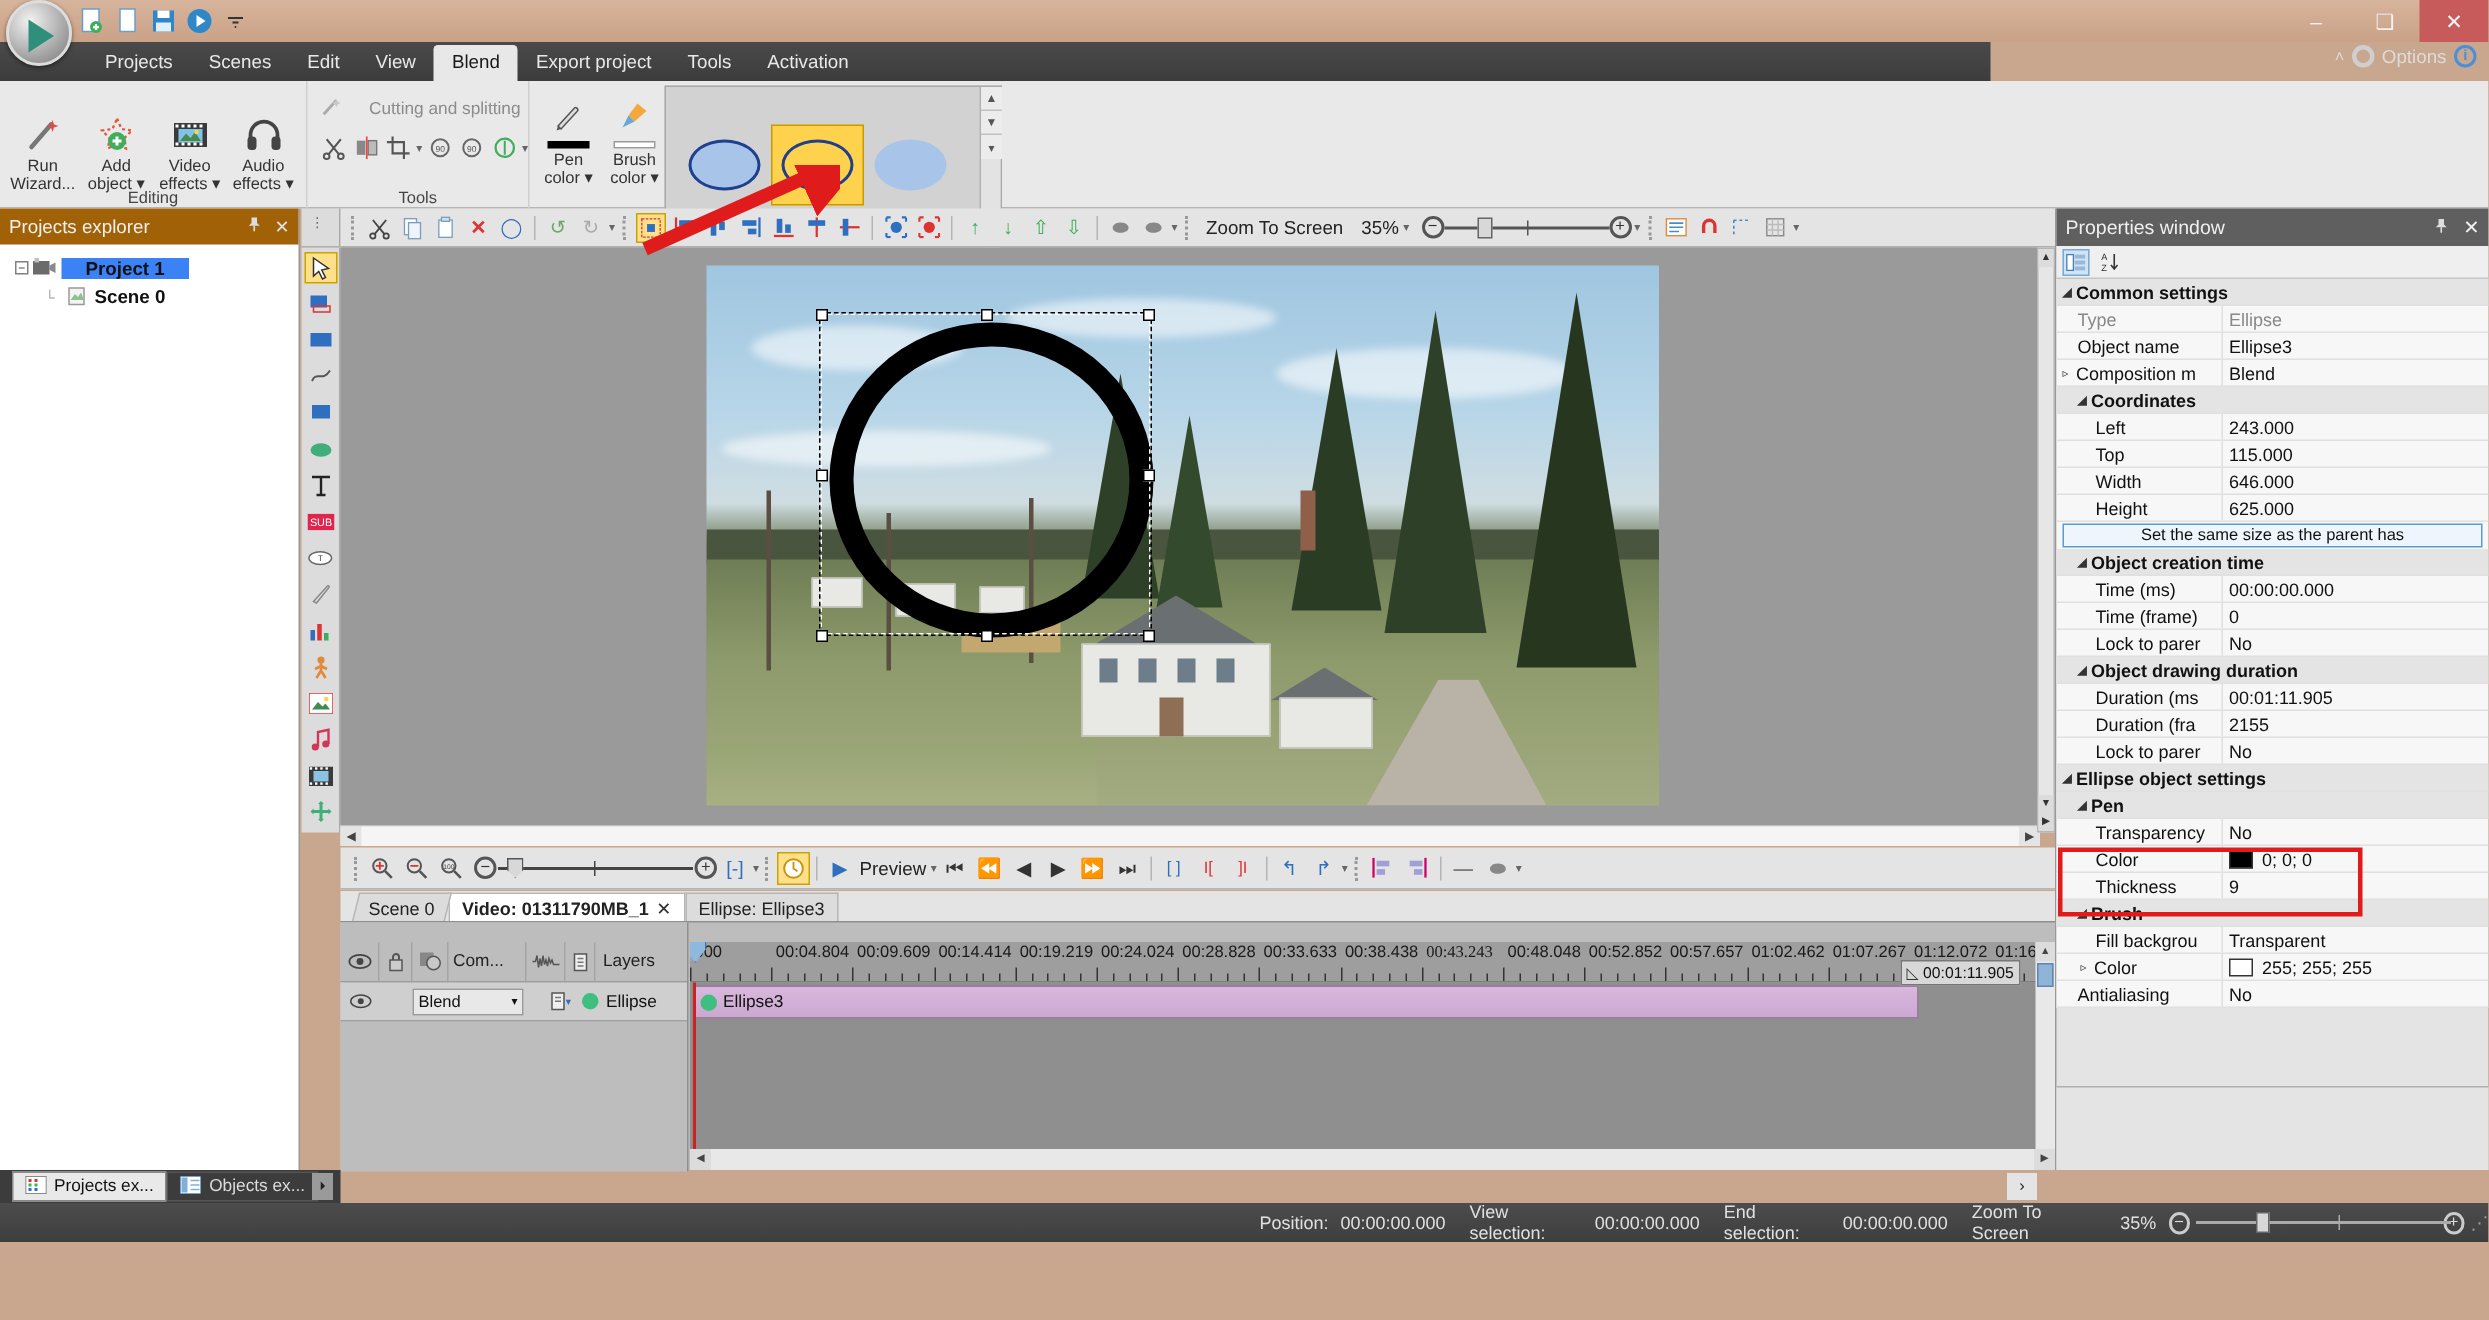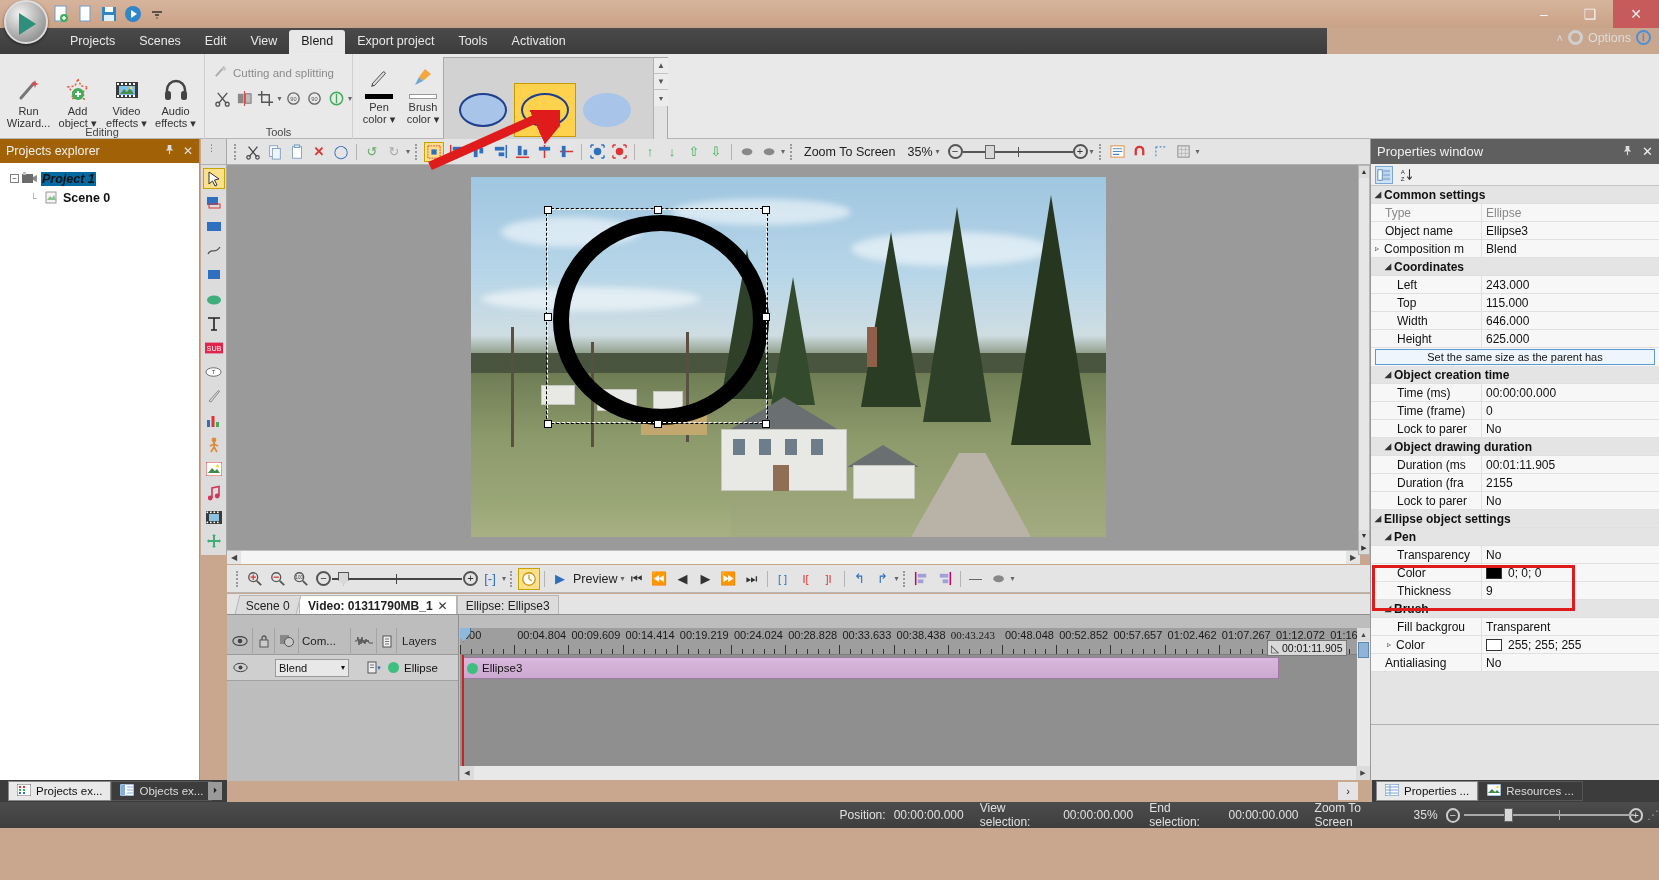--- a/index.html
+++ b/index.html
@@ -117,21 +117,21 @@
   .panel-head .spacer { flex: 1; }
   .panel-head .hbtn { margin-left: 8px; font-size: 12px; color: #e0e0e0; }
   .tree { padding: 6px 4px; font-size: 12.5px; color: #111; }
   .tree-row { display: flex; align-items: center; height: 19px; gap: 3px; }
   .tree-box {
     width: 9px; height: 9px; border: 1px solid #808080; background: #fff;
     font-size: 8px; line-height: 7px; text-align: center; color: #333;
   }
   .tree-ico { width: 16px; height: 14px; display: inline-block; }
   .tree-label { font-weight: bold; }
-  .tree-label.sel { background: #0369a1; padding: 0 1px; font-style: italic; }
+  .tree-label.sel { background: #3b82f6; padding: 0 16px; }
 
   
   .vtools {
     position: absolute; left: 201px; top: 165px; width: 26px; height: 390px;
     background: #dcdcdc; border-right: 1px solid #a8a8a8;
     display: flex; flex-direction: column; align-items: center; padding-top: 3px;
   }
   .vtool {
     width: 22px; height: 22px; margin-bottom: 3px;
     display: flex; align-items: center; justify-content: center; font-size: 13px;
@@ -441,21 +441,21 @@
               </svg>
           </span>
           <span style="white-space:pre-line;">Audio
 effects ▾</span>
         </div>
       </div>
       <div class="rib-caption">Editing</div>
     </div>
 
     <div class="rib-group" style="left:205px;width:148px;">
-      <div style="display:flex;align-items:center;gap:5px;padding:10px 0 0 8px;">
+      <div style="display:flex;align-items:center;gap:18px;padding:10px 0 0 8px;">
         <span>
           <svg width="15" height="15" viewBox="0 0 16 16">
               <path d="M3 13L12 3" stroke="#aaa" stroke-width="2"></path>
               <path d="M12 2l1 2 2 1-2 1-1 2-1-2-2-1 2-1z" fill="#c9c9c9"></path>
             </svg>
         </span>
         <span class="rib-small">Cutting and splitting</span>
       </div>
       <div style="display:flex;align-items:center;gap:2px;padding:6px 0 0 8px;">
         <span class="tb-ico">
@@ -1439,37 +1439,20 @@
       </div>
       <div class="btab">
         <span><svg width="14" height="12" viewBox="0 0 14 12">
             <rect width="14" height="12" fill="#fff" stroke="#4a7fb5"></rect>
             <rect x="1" y="1" width="4" height="10" fill="#7fb0dc"></rect>
             <path d="M7 3h6M7 6h6M7 9h6" stroke="#7fb0dc"></path>
           </svg></span>
         <span>Objects ex...</span>
       </div>
     </div>
-  <div class="bottom-tabs-right" id="btabs-right">
-      <div class="btab active">
-        <span><svg width="14" height="12" viewBox="0 0 14 12">
-            <rect width="14" height="12" fill="#fff" stroke="#4a7fb5"></rect>
-            <path d="M1 3h12M1 6h12M1 9h12M5 1v10" stroke="#6b9bd0" stroke-width="0.9"></path>
-          </svg></span>
-        <span>Properties ...</span>
-      </div>
-      <div class="btab">
-        <span><svg width="14" height="12" viewBox="0 0 14 12">
-            <rect width="14" height="12" fill="#fff" stroke="#4a7fb5"></rect>
-            <path d="M1 9l4-4 3 3 2-2 3 3z" fill="#3f8a4f"></path>
-            <circle cx="10.5" cy="3" r="1.3" fill="#ffd24d"></circle>
-          </svg></span>
-        <span>Resources ...</span>
-      </div>
-    </div>
 
   <div style="position:absolute;left:208px;top:782px;width:14px;height:18px;background:#9a9a9a;color:#222;font-size:8px;text-align:center;line-height:18px;">⏵</div>
   <div style="position:absolute;left:1338px;top:782px;width:20px;height:18px;background:#e4e4e4;color:#222;font-size:11px;text-align:center;line-height:18px;">›</div>
 
   <div class="statusbar">
     <span style="width:880px;"></span>
     <span class="st-seg">Position:</span>
     <span class="st-seg" style="padding-left:0;">00:00:00.000</span>
     <span class="st-seg">View selection:</span>
     <span class="st-seg" style="padding-left:0;">00:00:00.000</span>

